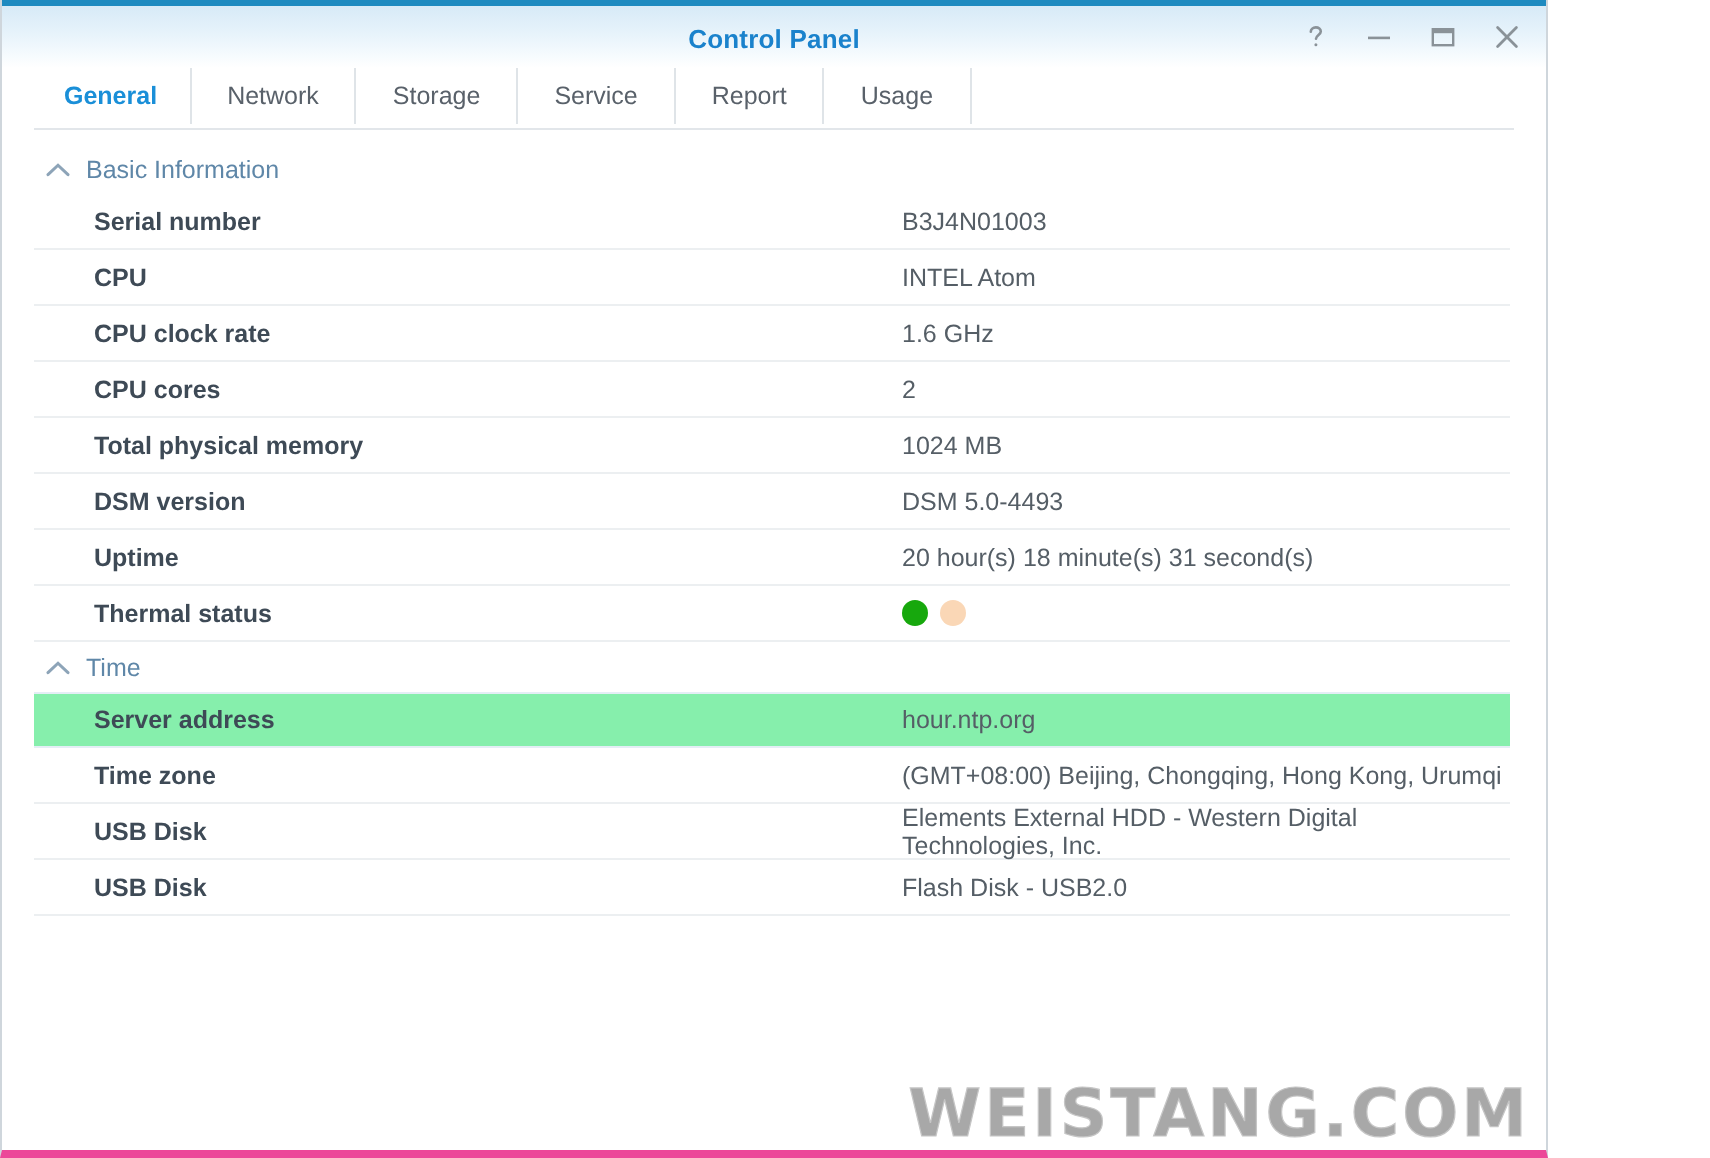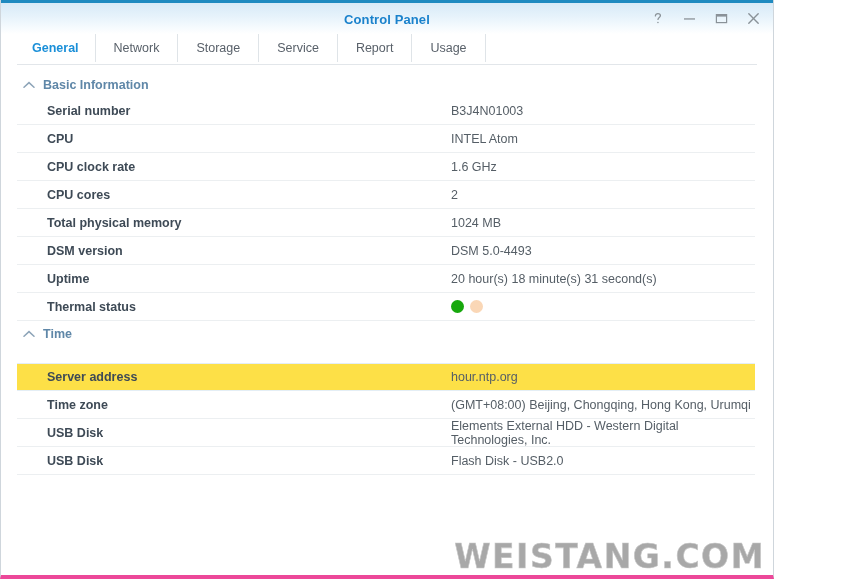--- a/index.html
+++ b/index.html
@@ -130,37 +130,36 @@
   }
   .chev {
     width: 12px; height: 12px;
     display: inline-flex;
     align-items: center; justify-content: center;
     color: #8da4b8;
   }
   .chev svg { display: block; }
   .section-title {
     font-size: 12.5px;
-    font-weight: bold;
+    font-weight: normal;
     color: #5f87a8;
   }
 
   .row {
     display: flex;
     align-items: center;
     height: 28px;
     border-bottom: 1px solid #eceff1;
     padding-left: 30px;
     background: #ffffff;
   }
   .row.highlight {
-    background: #fde047;
+    background: #86efac;
     border-top: 1px solid #e4eef5;
     border-bottom: 1px solid #e4eef5;
-    margin-top: 17px;
   }
   .row-label {
     width: 404px;
     font-size: 12.5px;
     font-weight: bold;
     color: #3e4a56;
     flex-shrink: 0;
   }
   .row-value {
     font-size: 12.5px;

